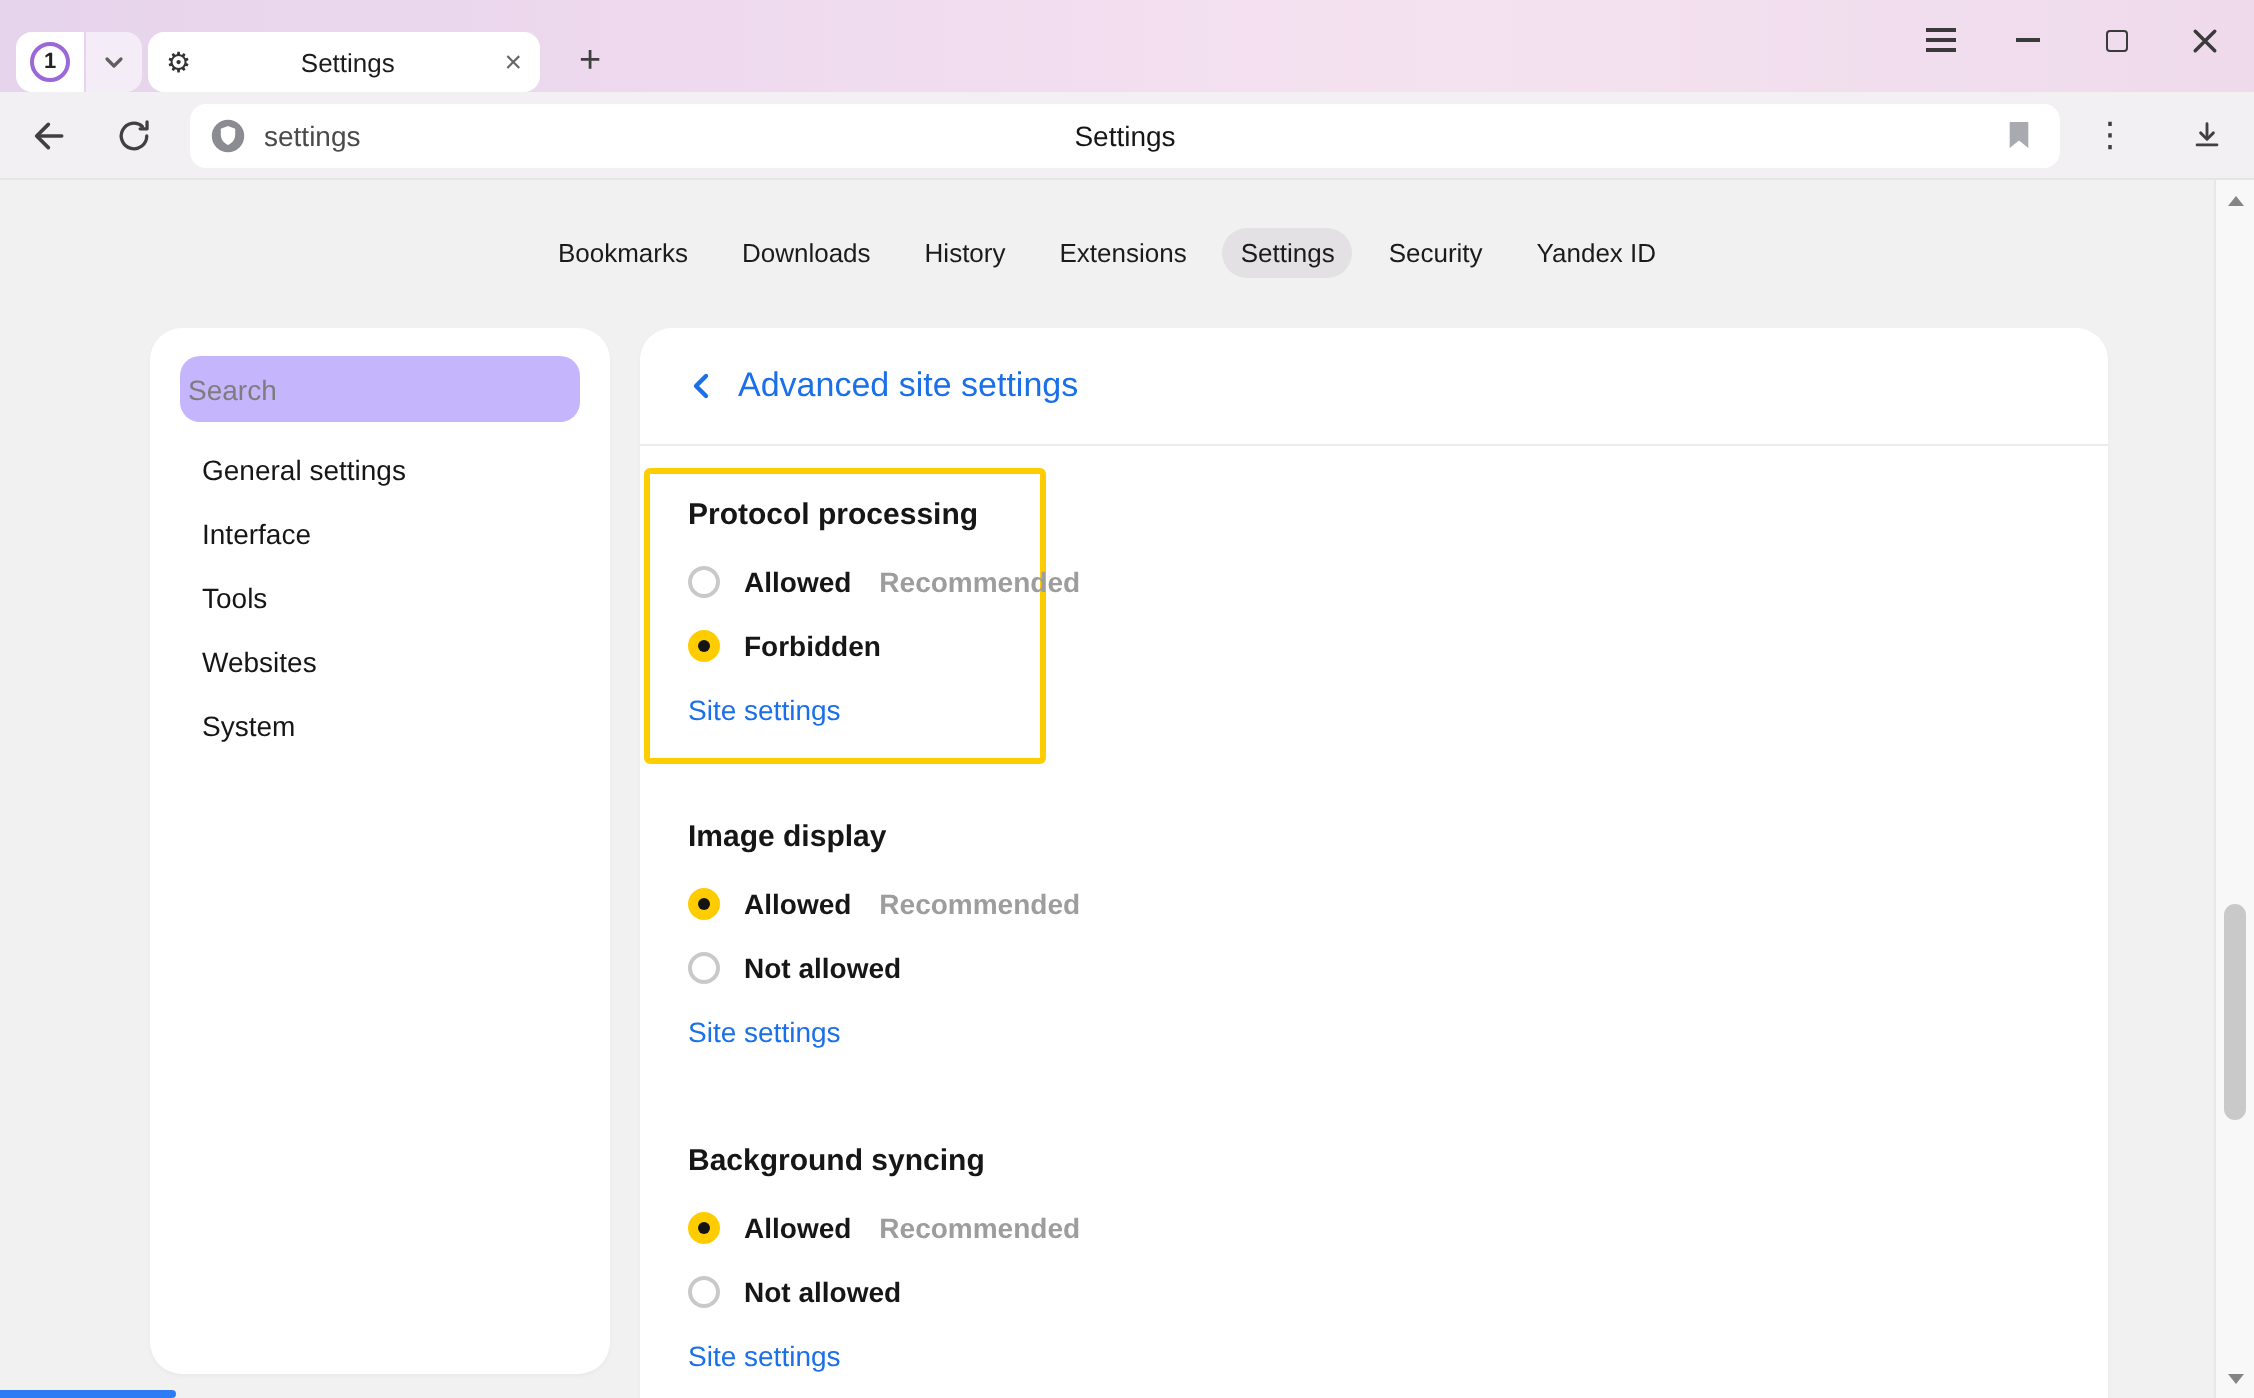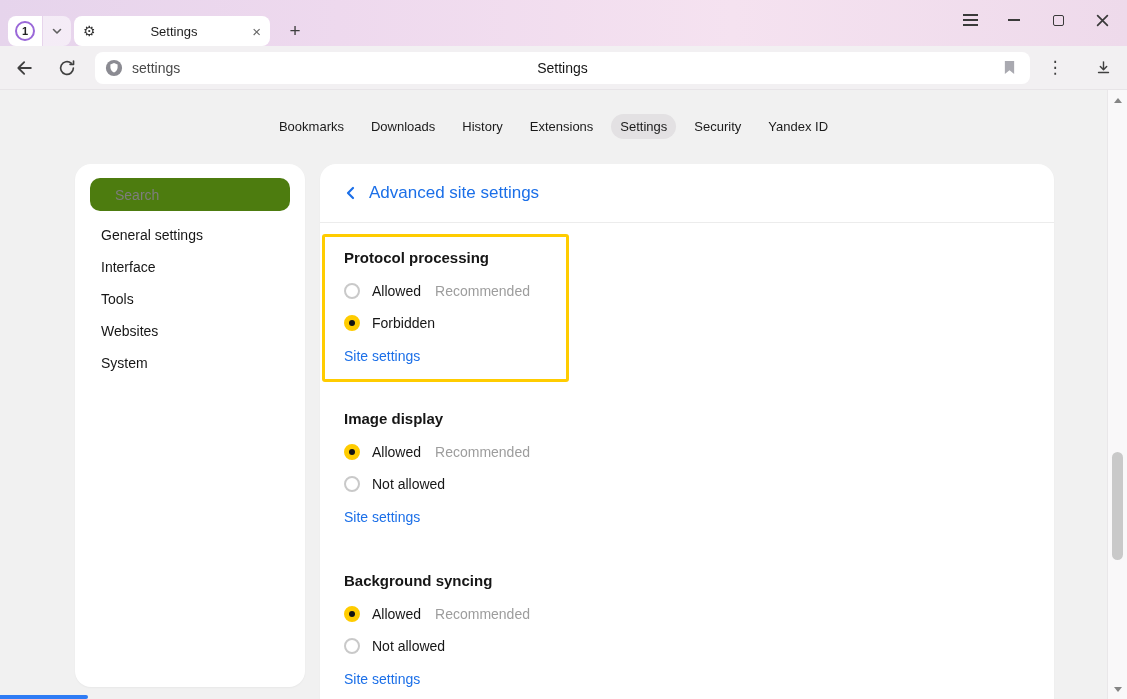--- a/index.html
+++ b/index.html
@@ -53,37 +53,37 @@
 
   
   .page{position:absolute;top:90px;left:0;width:1107px;bottom:0;overflow:hidden;}
   .top-nav{display:flex;justify-content:center;align-items:flex-start;gap:9px;padding-top:24px;}
   .nav-item{font-size:13px;color:#1b1b1b;padding:5px 9px;border-radius:14px;white-space:nowrap;cursor:pointer;}
   .nav-item.active{background:#e3e1e3;}
 
   .layout{display:flex;align-items:flex-start;margin-top:25px;padding-left:75px;}
   .sidebar-card{width:230px;height:523px;background:#fff;border-radius:16px;padding:14px 15px;flex:none;
     box-shadow:0 1px 2px rgba(0,0,0,.04);}
-  .search-input{width:100%;height:33px;background:#4d7c0f;border:none;border-radius:10px;padding:0 25px;
+  .search-input{width:100%;height:33px;background:#c4b5fd;border:none;border-radius:10px;padding:0 4px;
     font-size:14px;color:#222;outline:none;font-family:inherit;}
   .search-input::placeholder{color:#7d7d7d;}
   .sidebar-list{list-style:none;margin-top:8px;}
   .sidebar-item{font-size:14px;color:#161616;padding:8px 11px;border-radius:8px;cursor:pointer;}
 
   .content-card{flex:none;width:734px;margin-left:15px;background:#fff;border-radius:16px;min-height:640px;
     box-shadow:0 1px 2px rgba(0,0,0,.04);}
   .card-header{display:flex;align-items:center;gap:11px;padding:19px 24px 19px;border-bottom:1px solid #ececec;cursor:pointer;}
   .header-title{font-size:17px;line-height:20px;color:var(--link-blue);font-weight:500;}
 
   .sections{padding:11px 24px 30px;}
   .settings-section{margin-bottom:46px;}
-  .settings-section.highlighted{border:3px solid var(--accent-yellow);border-radius:3px;width:247px;
+  .settings-section.highlighted{border:3px solid var(--accent-yellow);border-radius:3px;width:201px;
     margin-left:-22px;padding:12px 0 14px 19px;margin-bottom:28px;}
   .section-title{font-size:15px;line-height:18px;color:#161616;margin-bottom:16px;font-weight:700;}
-  .option-row{display:flex;margin-bottom:16px;cursor:pointer;}
+  .option-row{display:flex;margin-bottom:16px;cursor:pointer;font-weight:bold;}
   .radio{width:16px;height:16px;border-radius:50%;background:#fff;border:2px solid #c9c9c9;margin-right:12px;
     position:relative;flex:none;}
   .option-row.selected .radio{background:var(--accent-yellow);border-color:var(--accent-yellow);}
   .option-row.selected .radio::after{content:"";position:absolute;left:50%;top:50%;transform:translate(-50%,-50%);
     width:6px;height:6px;border-radius:50%;background:#141414;}
   .opt-label{font-size:14px;color:#161616;}
   .opt-note{font-size:14px;color:#9d9d9d;margin-left:14px;}
   .opt-note:empty{display:none;}
   .site-link{font-size:14px;color:var(--link-blue);text-decoration:none;display:inline-block;cursor:pointer;}
 

